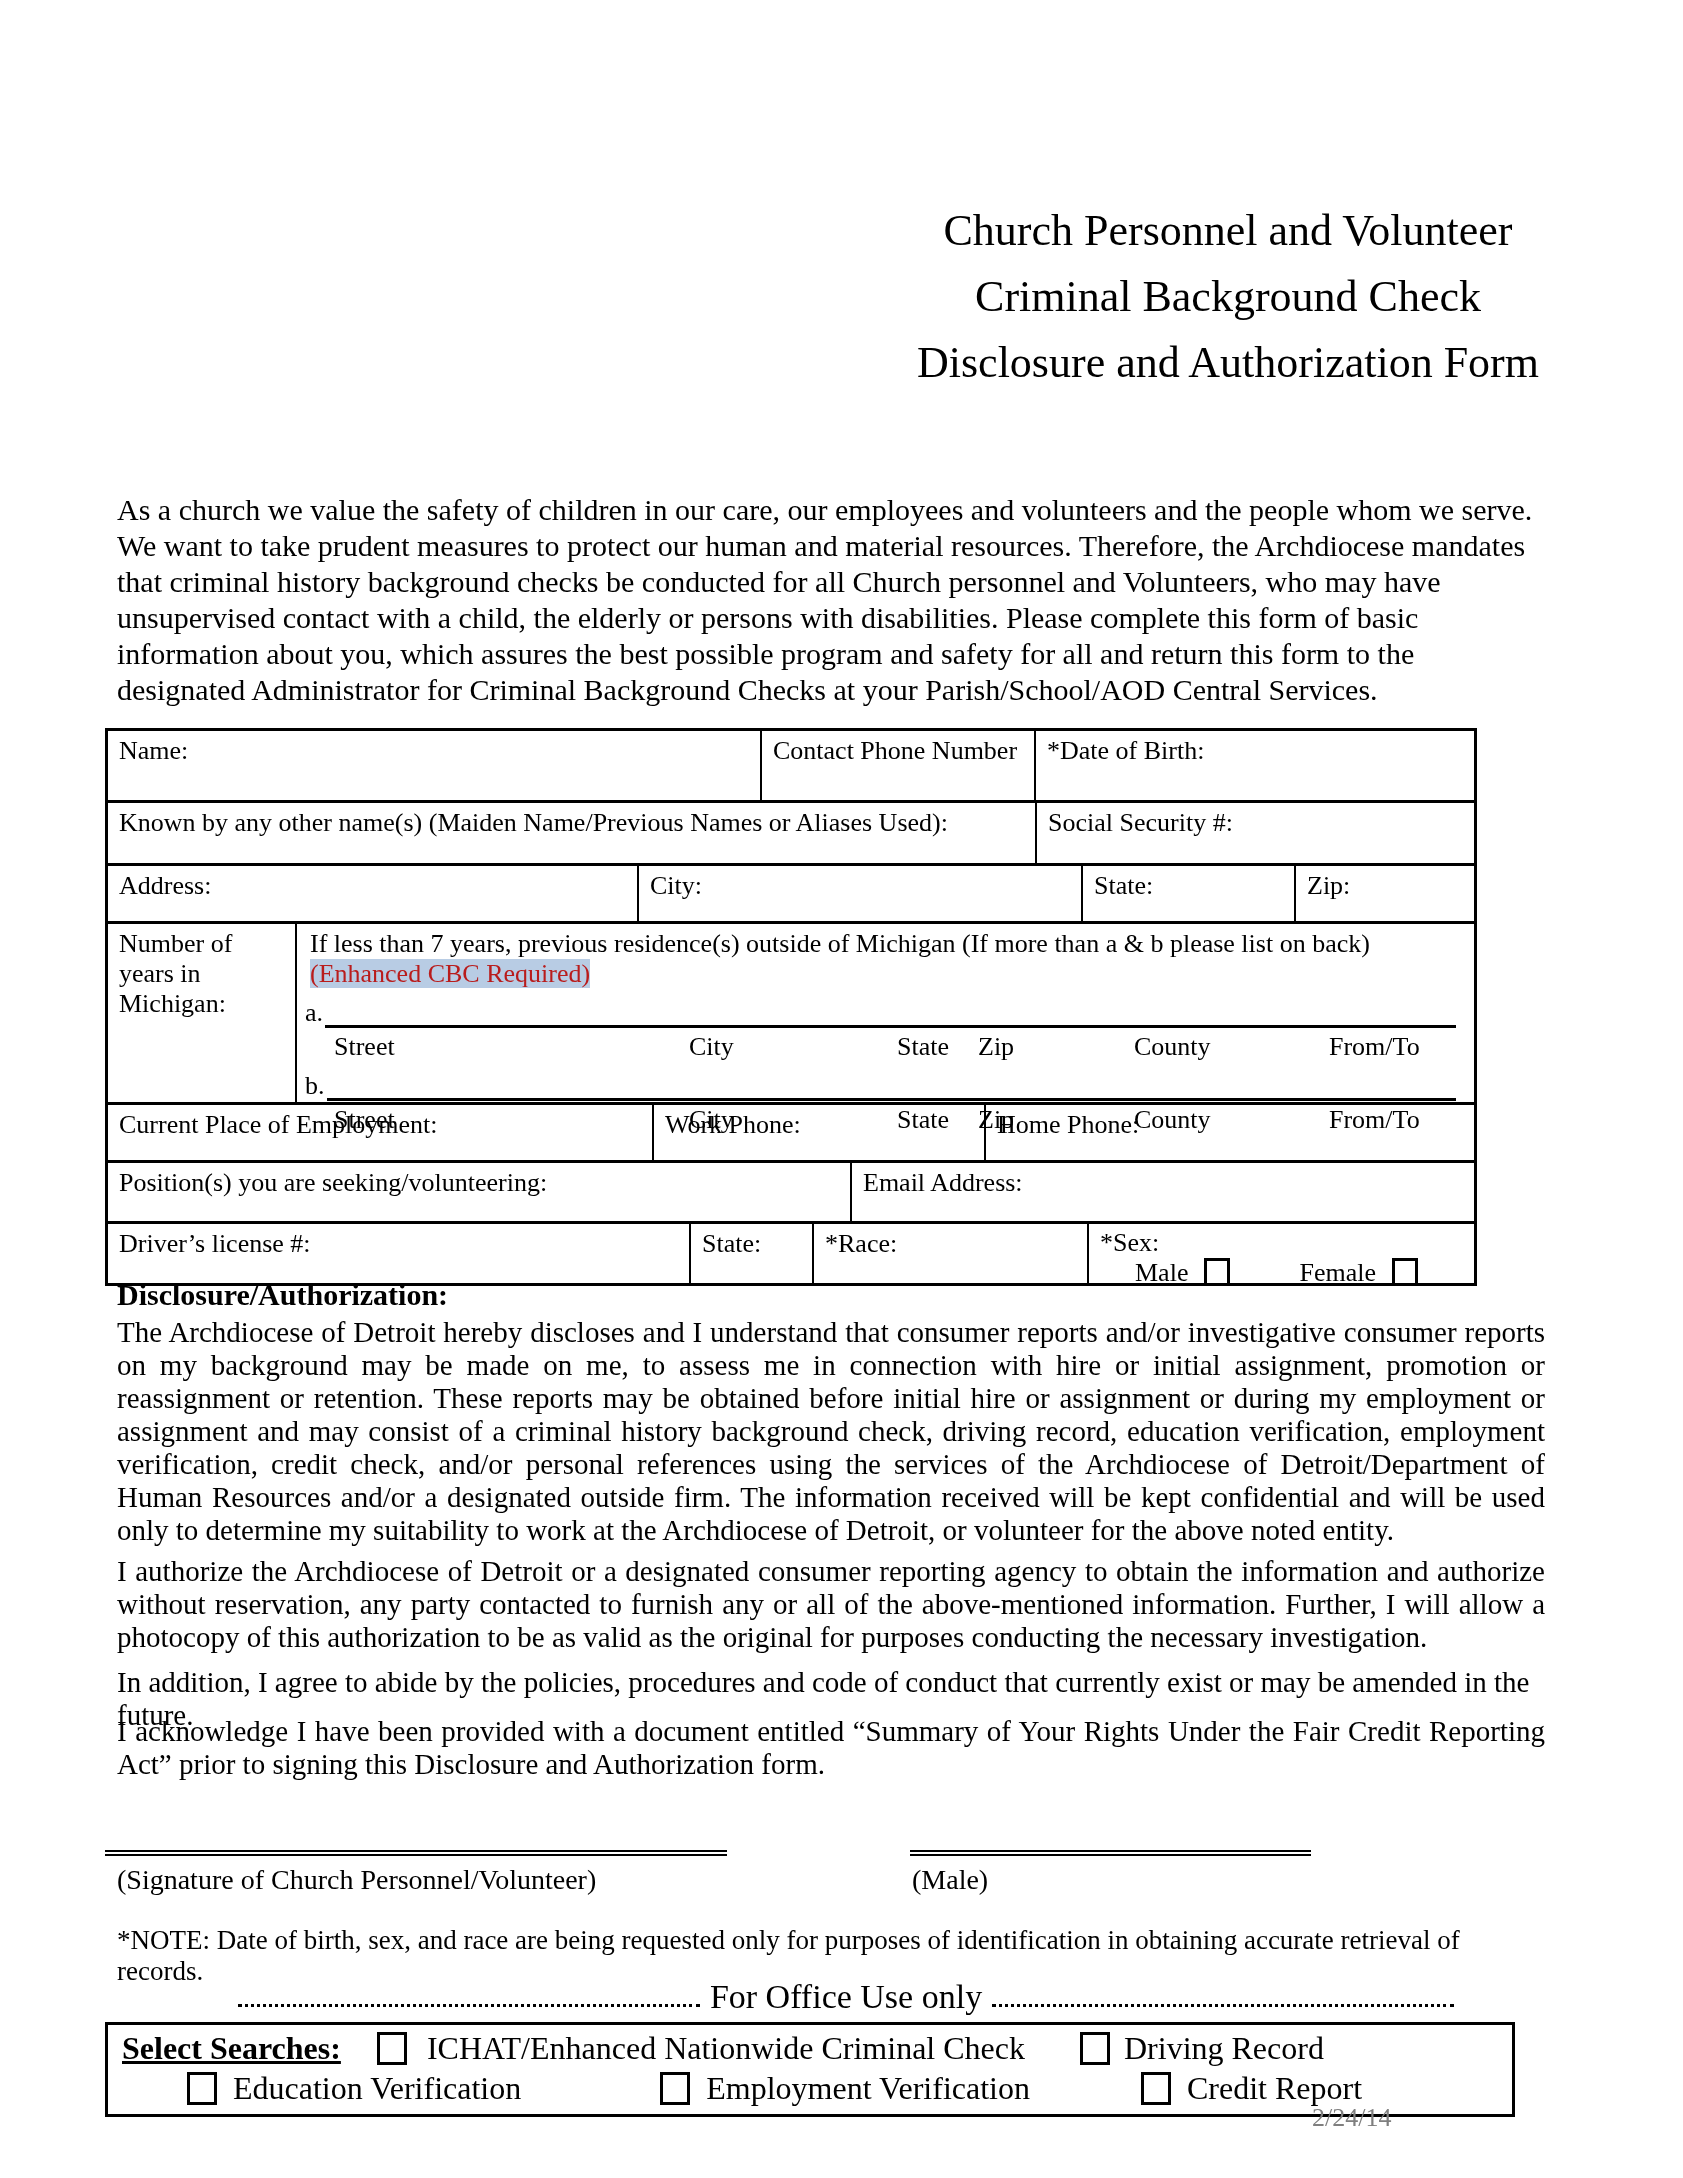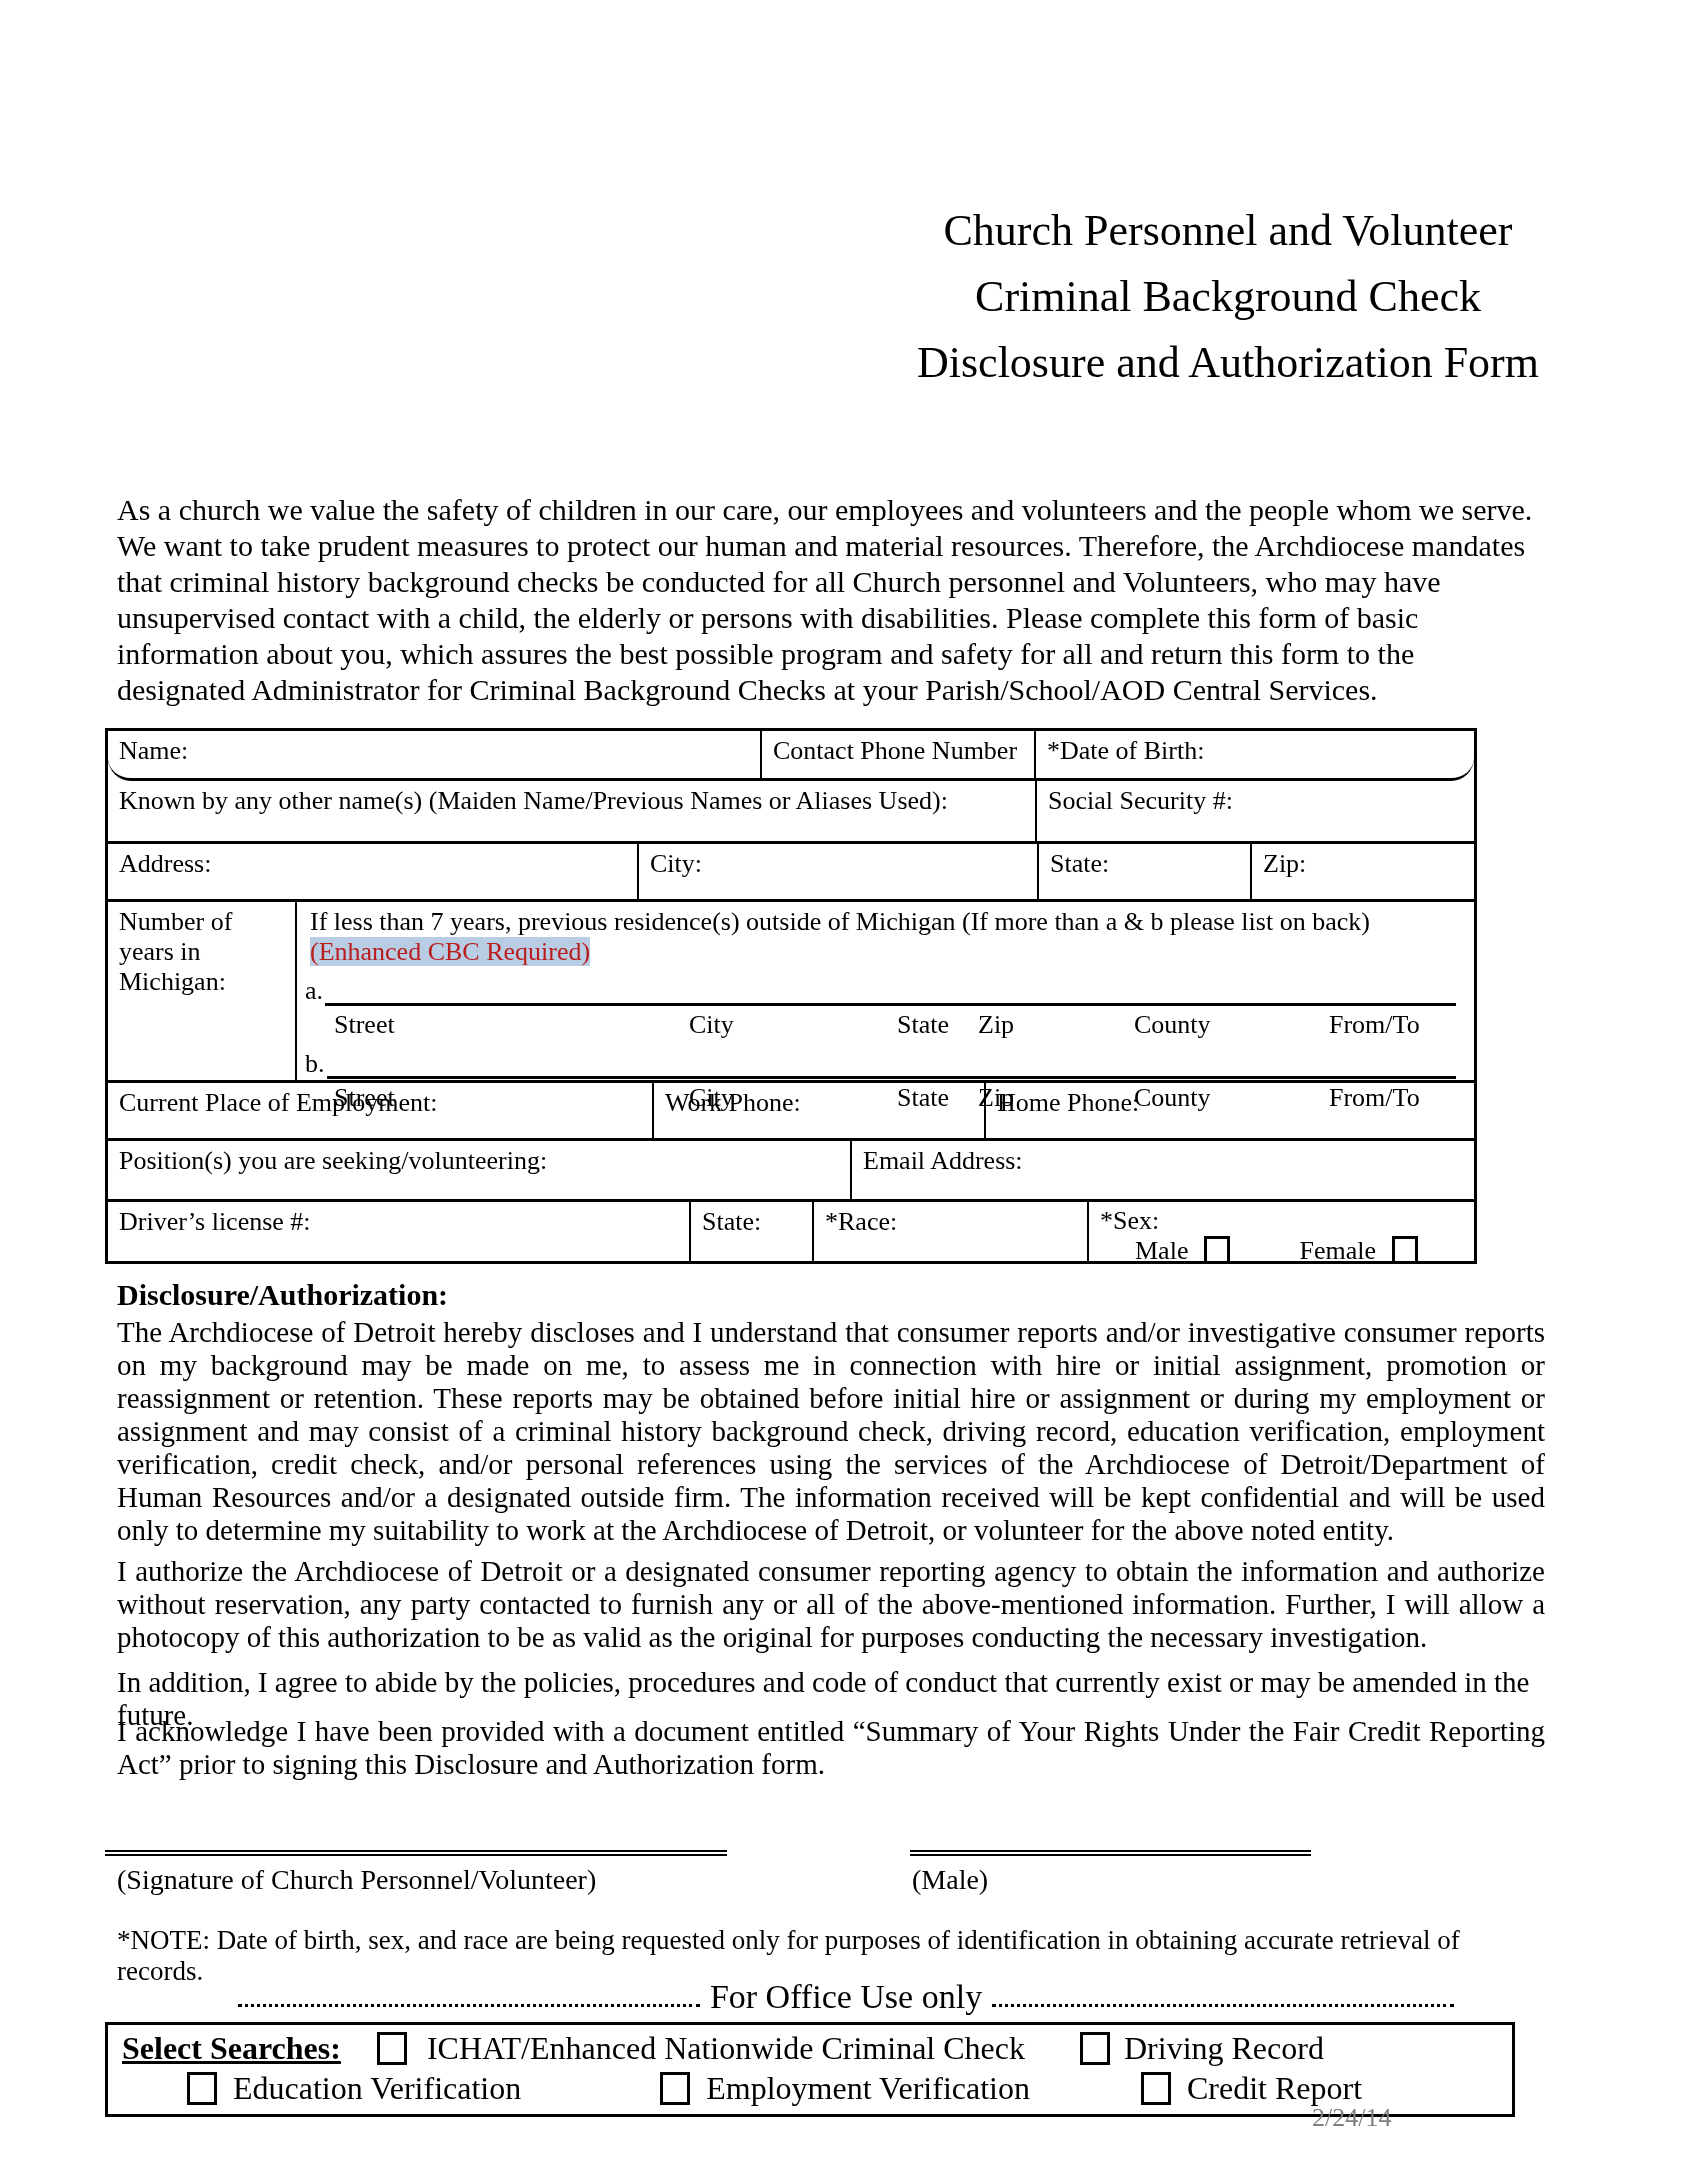--- a/index.html
+++ b/index.html
@@ -87,34 +87,34 @@
     <div>Church Personnel and Volunteer</div>
     <div>Criminal Background Check</div>
     <div>Disclosure and Authorization Form</div>
   </div>
 
 
   <div class="abs intro">As a church we value the safety of children in our care, our employees and volunteers and the people whom we serve. We want to take prudent measures to protect our human and material resources. Therefore, the Archdiocese mandates that criminal history background checks be conducted for all Church personnel and Volunteers, who may have unsupervised contact with a child, the elderly or persons with disabilities. Please complete this form of basic information about you, which assures the best possible program and safety for all and return this form to the designated Administrator for Criminal Background Checks at your Parish/School/AOD Central Services.</div>
 
   <div class="abs info-table">
 
-    <div class="trow" style="height:50px;border-radius:23px;">
+    <div class="trow" style="height:72px;">
       <div class="tcell" style="width:654px;">Name:</div>
       <div class="tcell" style="width:274px;">Contact Phone Number</div>
       <div class="tcell end grow">*Date of Birth:</div>
     </div>
 
     <div class="trow" style="height:63px;">
       <div class="tcell" style="width:929px;">Known by any other name(s) (Maiden Name/Previous Names or Aliases Used):</div>
       <div class="tcell end grow">Social Security #:</div>
     </div>
 
     <div class="trow" style="height:58px;">
       <div class="tcell" style="width:531px;">Address:</div>
-      <div class="tcell" style="width:400px;">City:</div>
+      <div class="tcell" style="width:444px;">City:</div>
       <div class="tcell" style="width:213px;">State:</div>
       <div class="tcell end grow">Zip:</div>
     </div>
 
     <div class="trow" style="height:181px;">
       <div class="tcell" style="width:189px;">Number of years in Michigan:</div>
       <div class="tcell end grow nopad">
         <div class="res-note"><span>If less than 7 years, previous residence(s) outside of Michigan (If more than a &amp; b please list on back) </span><span class="hl">(Enhanced CBC Required)</span></div>
         <div class="ab-row">
           <span>a.</span>

